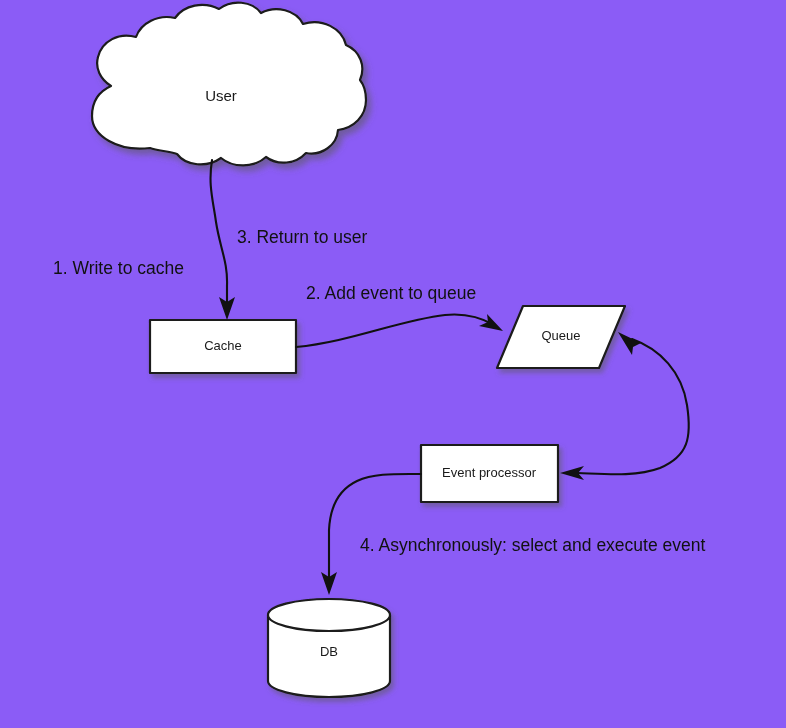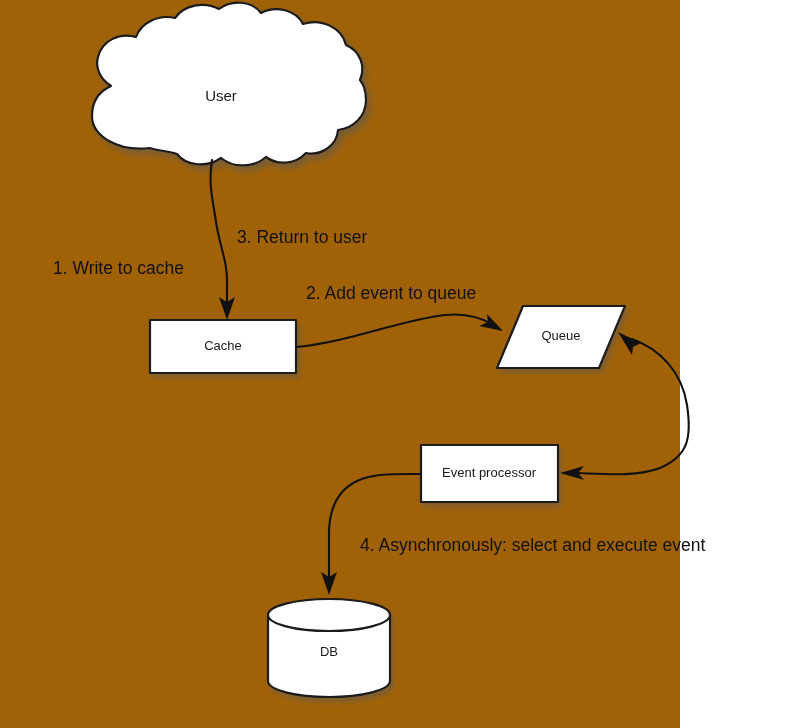--- a/index.html
+++ b/index.html
@@ -9,23 +9,23 @@
     background: #ffffff;
   }
   body {
     font-family: "Liberation Sans", sans-serif;
     width: 786px;
     height: 728px;
     overflow: hidden;
   }
   #canvas-wrap {
     position: relative;
-    width: 680px;
+    width: 786px;
     height: 728px;
-    background: #a16207;
+    background: #8b5cf6;
   }
   svg#diagram {
     position: absolute;
     top: 0;
     left: 0;
     width: 786px;
     height: 728px;
     display: block;
   }
   .node-shape {

